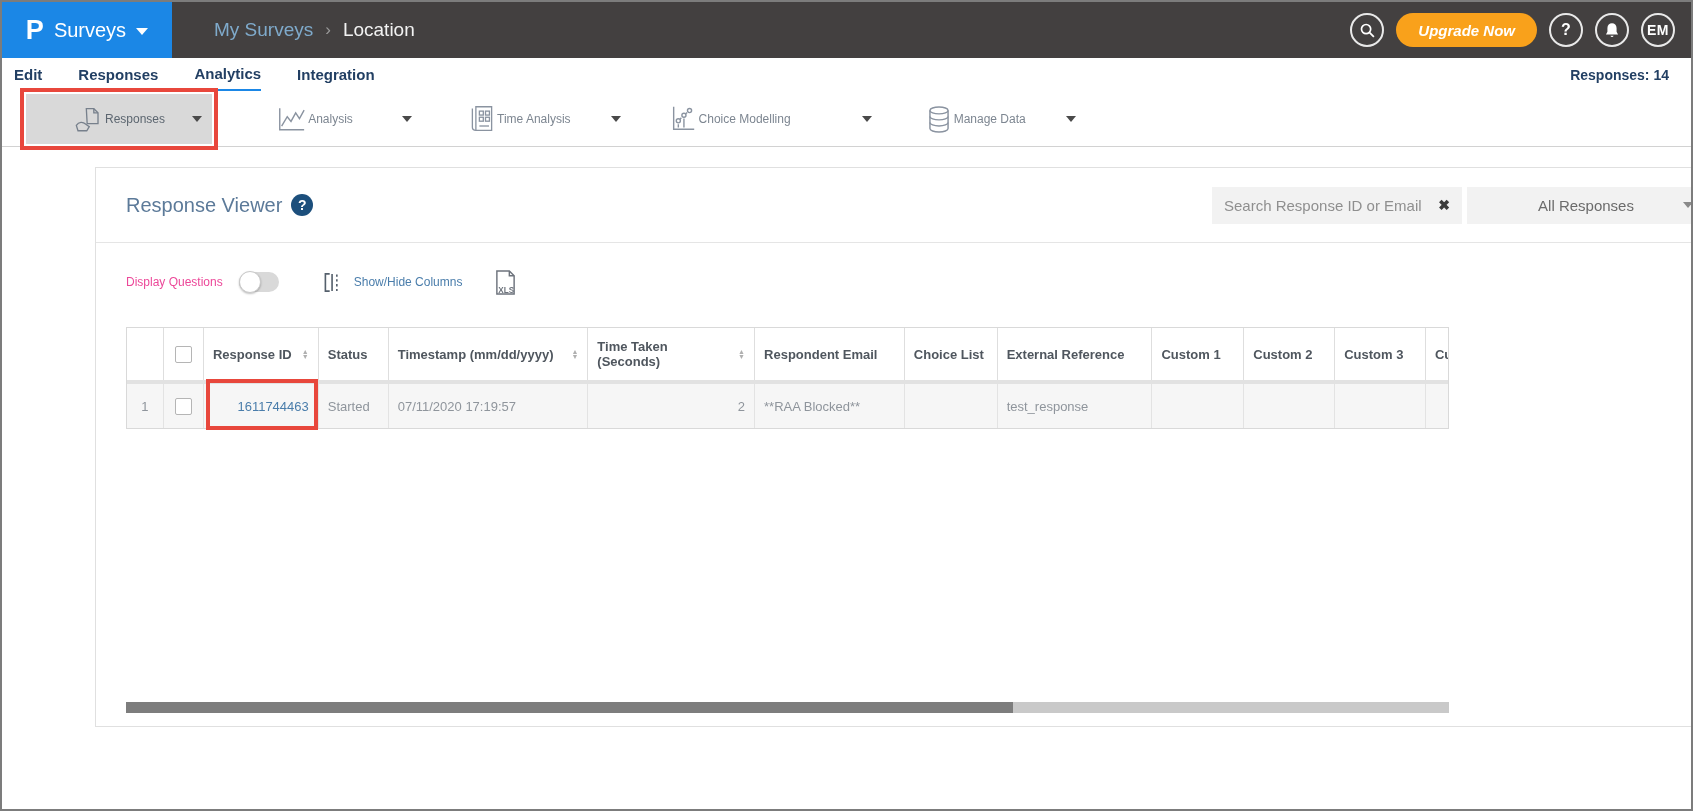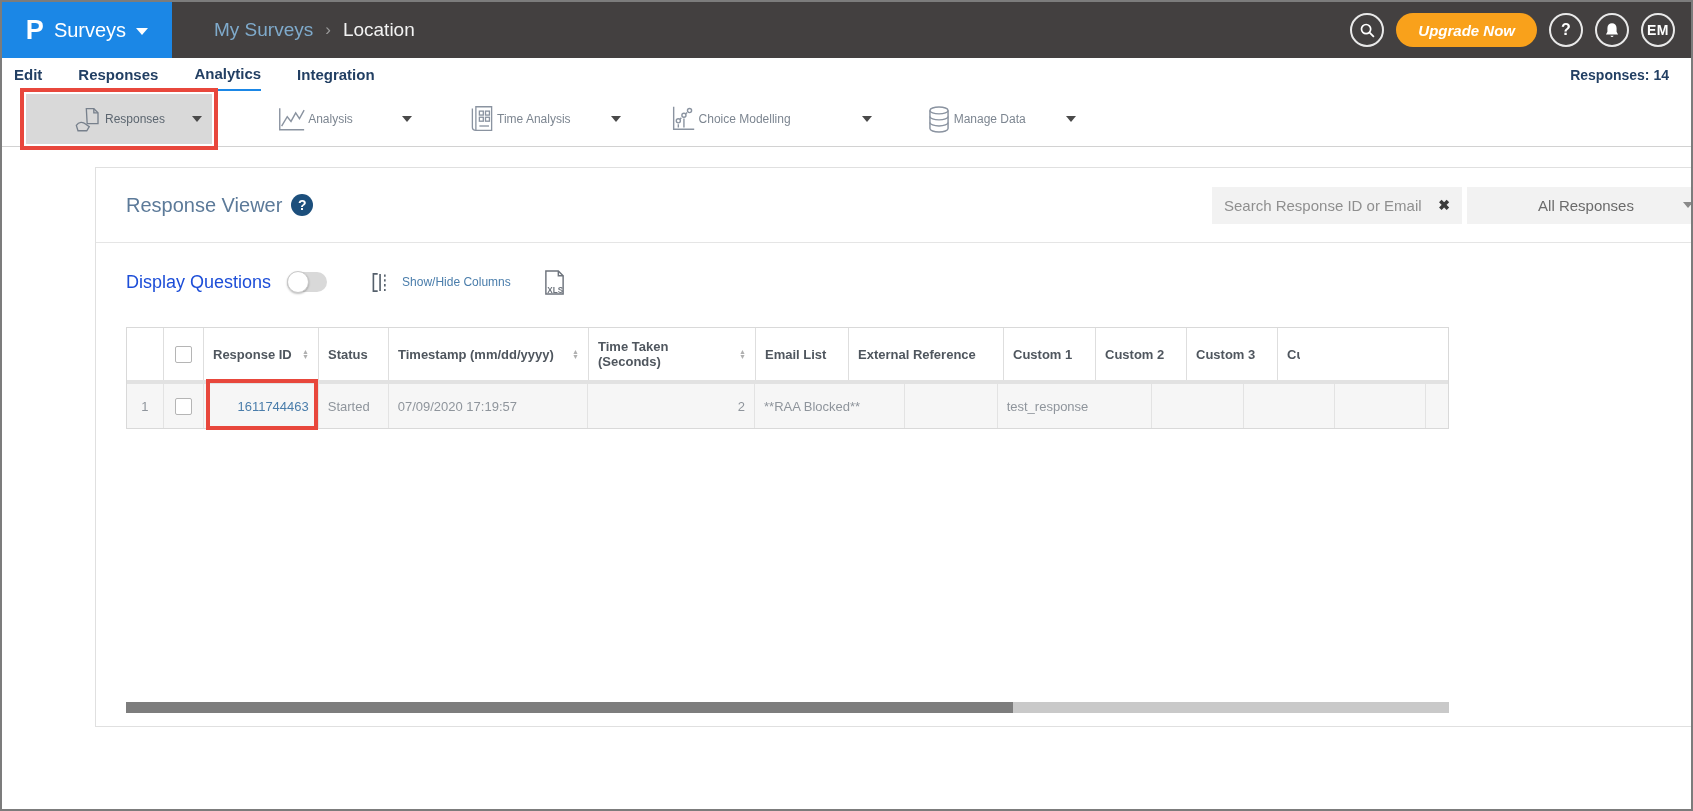--- a/index.html
+++ b/index.html
@@ -55,21 +55,21 @@
   .search-box { margin-left:auto; width:250px; height:37px; background:#f2f2f2; display:flex; align-items:center; padding:0 12px; }
   .search-box input { flex:1; border:none; background:transparent; outline:none; font-size:15px; color:#444; font-family:"Liberation Sans",sans-serif; }
   .search-box input::placeholder { color:#8f8f8f; }
   .clear-x { color:#3c3c3c; font-size:14px; font-weight:bold; cursor:pointer; margin-left:6px; }
   .filter-dd { margin-left:5px; width:238px; height:37px; background:#f2f2f2; display:flex; align-items:center; justify-content:center; position:relative; cursor:pointer; }
   .filter-dd .dd-label { font-size:15px; color:#6b6b6b; }
   .filter-dd .caret-d { position:absolute; right:12px; border-top-color:#8a8a8a; }
 
   
   .controls { height:78px; display:flex; align-items:center; padding:0 30px; }
-  .dq-label { font-size:18px; color:#1d4ed8; }
+  .dq-label { font-size:12px; color:#ec4899; }
   .toggle { width:40px; height:20px; border-radius:10px; background:#d9d9d9; margin-left:16px; position:relative; cursor:pointer; }
   .toggle .knob { position:absolute; left:0; top:-1px; width:22px; height:22px; border-radius:50%; background:#fff; border:1px solid #c9c9c9; box-shadow:0 1px 2px rgba(0,0,0,0.25); }
   .cols-icon { margin-left:44px; cursor:pointer; display:flex; }
   .showhide { margin-left:10px; font-size:12px; color:#4a7dab; cursor:pointer; }
   .xls-btn { margin-left:32px; cursor:pointer; display:flex; }
 
   
   .table { margin:6px 0 0 30px; width:1323px; border:1px solid #d9d9d9; }
   .trow { display:flex; }
   .thead .cell { border-right:1px solid #dedede; min-height:52px; display:flex; align-items:center; font-size:13px; font-weight:600; color:#4f565e; padding:0 9px; background:#fff; }
@@ -286,22 +286,25 @@
               <span>▼</span>
             </span>
         </div>
         <div class="cell c5 sortable">
           <span>Time Taken (Seconds)</span>
           <span class="sort">
               <span>▲</span>
               <span>▼</span>
             </span>
         </div>
+        <div class="cell c6">
+          <span>Respondent Email</span>
+        </div>
         <div class="cell c7">
-          <span>Email List</span>
+          <span>Choice List</span>
         </div>
         <div class="cell c8">
           <span>External Reference</span>
         </div>
         <div class="cell c9">
           <span>Custom 1</span>
         </div>
         <div class="cell c10">
           <span>Custom 2</span>
         </div>
@@ -318,21 +321,21 @@
       <div class="trow tbody">
         <div class="cell c0 num-cell">1</div>
         <div class="cell c1">
           <span class="checkbox"></span>
         </div>
         <div class="cell c2 id-cell">
           <div class="annot box-cell"></div>
           <span class="id-link">1611744463</span>
         </div>
         <div class="cell c3">Started</div>
-        <div class="cell c4">07/09/2020 17:19:57</div>
+        <div class="cell c4">07/11/2020 17:19:57</div>
         <div class="cell c5 right-al">2</div>
         <div class="cell c6">**RAA Blocked**</div>
         <div class="cell c7"></div>
         <div class="cell c8">test_response</div>
         <div class="cell c9"></div>
         <div class="cell c10"></div>
         <div class="cell c11"></div>
         <div class="cell c12"></div>
       </div>
     </div>

